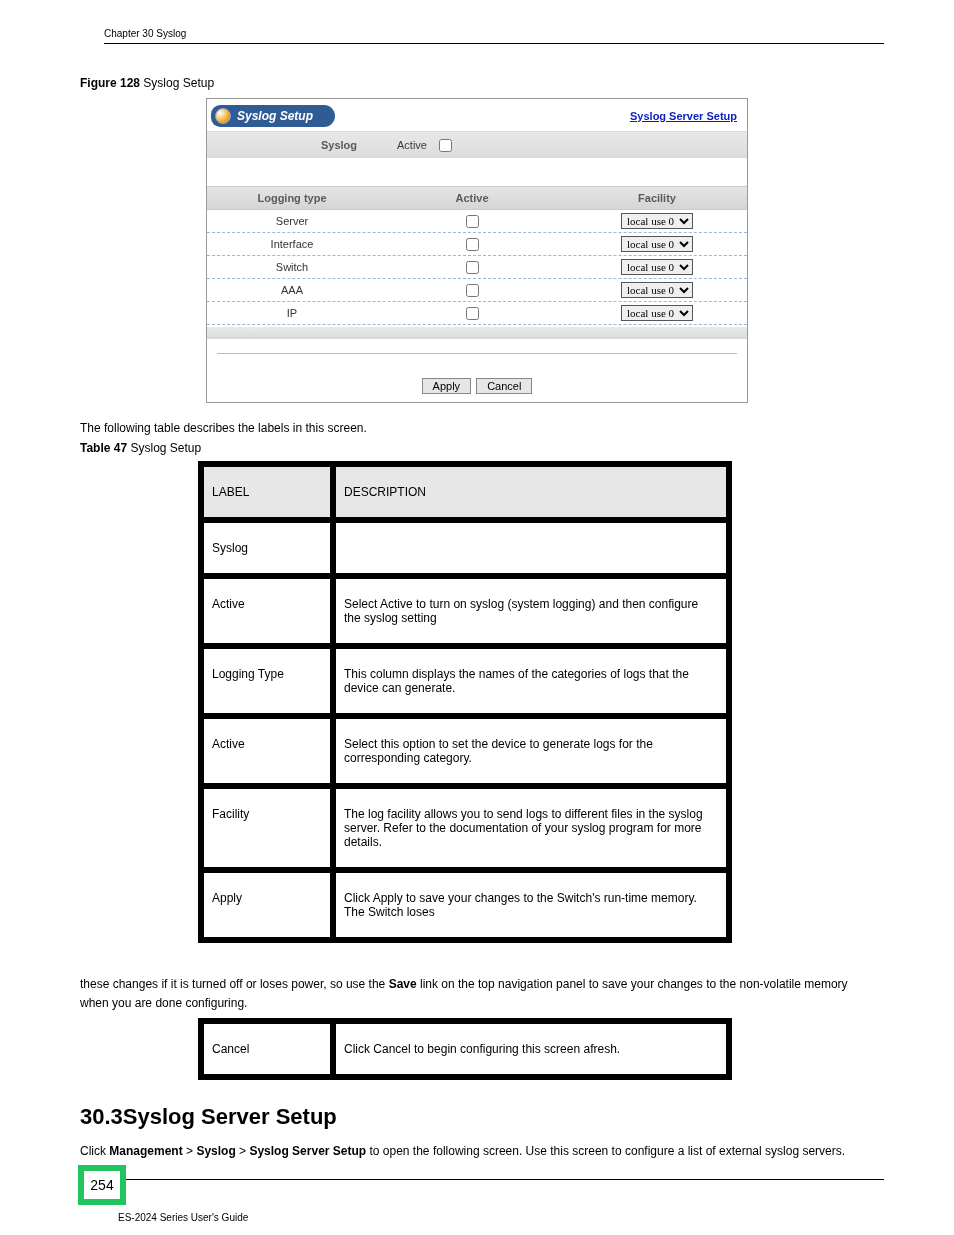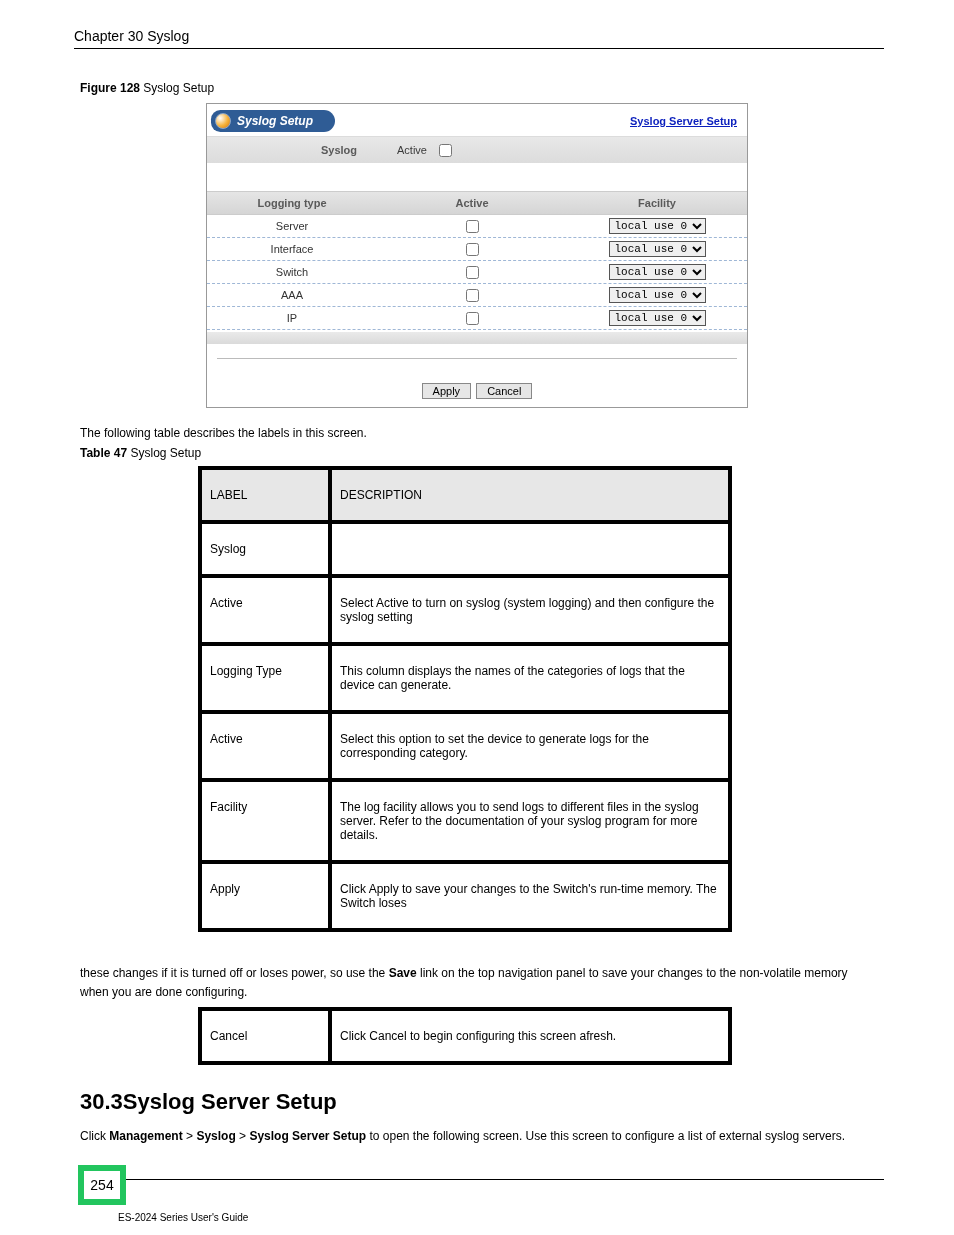--- a/index.html
+++ b/index.html
@@ -11,25 +11,25 @@
     background: #fff;
   }
   .page {
     width: 954px;
     margin: 0 auto;
     position: relative;
     min-height: 1235px;
   }
   .topbar {
     border-bottom: 1px solid #000;
-    margin: 28px 70px 0 74px;
+    margin: 28px 70px 0 104px;
     padding-bottom: 4px;
     display: flex;
     justify-content: space-between;
-    font-size: 14px;
+    font-size: 10px;
     color: #000;
   }
   .figure-caption {
     margin: 32px 0 8px 80px;
     font-size: 12px;
   }
   .figure-caption b { font-weight: bold; }
   .ui-box {
     margin: 0 auto 18px auto;
     width: 540px;
@@ -103,21 +103,21 @@
     align-items: center;
     height: 22px;
     border-bottom: 1px dashed #9fb7d6;
     font-size: 11px;
   }
   .data-row .col-type { text-align: center; color:#333; }
   .data-row .col-active { text-align: center; }
   .data-row .col-facility { text-align: center; }
   select.facility {
     font-size: 11px;
-    font-family: Liberation Mono, monospace;
+    font-family: Liberation Serif, serif;
     border: 1px solid #555;
     background: #efefef;
     padding: 0 1px;
   }
   .footer-band {
     background: linear-gradient(#eaeaea,#dadada);
     height: 12px;
     margin-top: 2px;
   }
   .btn-row {
@@ -142,21 +142,21 @@
     margin: 6px 0 6px 80px;
     font-size: 12px;
   }
   .desc-table {
     margin: 0 0 0 198px;
     width: 534px;
     border-collapse: collapse;
     font-size: 12px;
   }
   .desc-table th, .desc-table td {
-    border: 4px solid #000000;
+    border: 6px solid #000000;
     padding: 18px 8px;
     text-align: left;
     vertical-align: top;
   }
   .desc-table th {
     background: #e7e7e7;
     font-weight: normal;
   }
   .desc-table .label-col { width: 110px; }
   .after-note {

